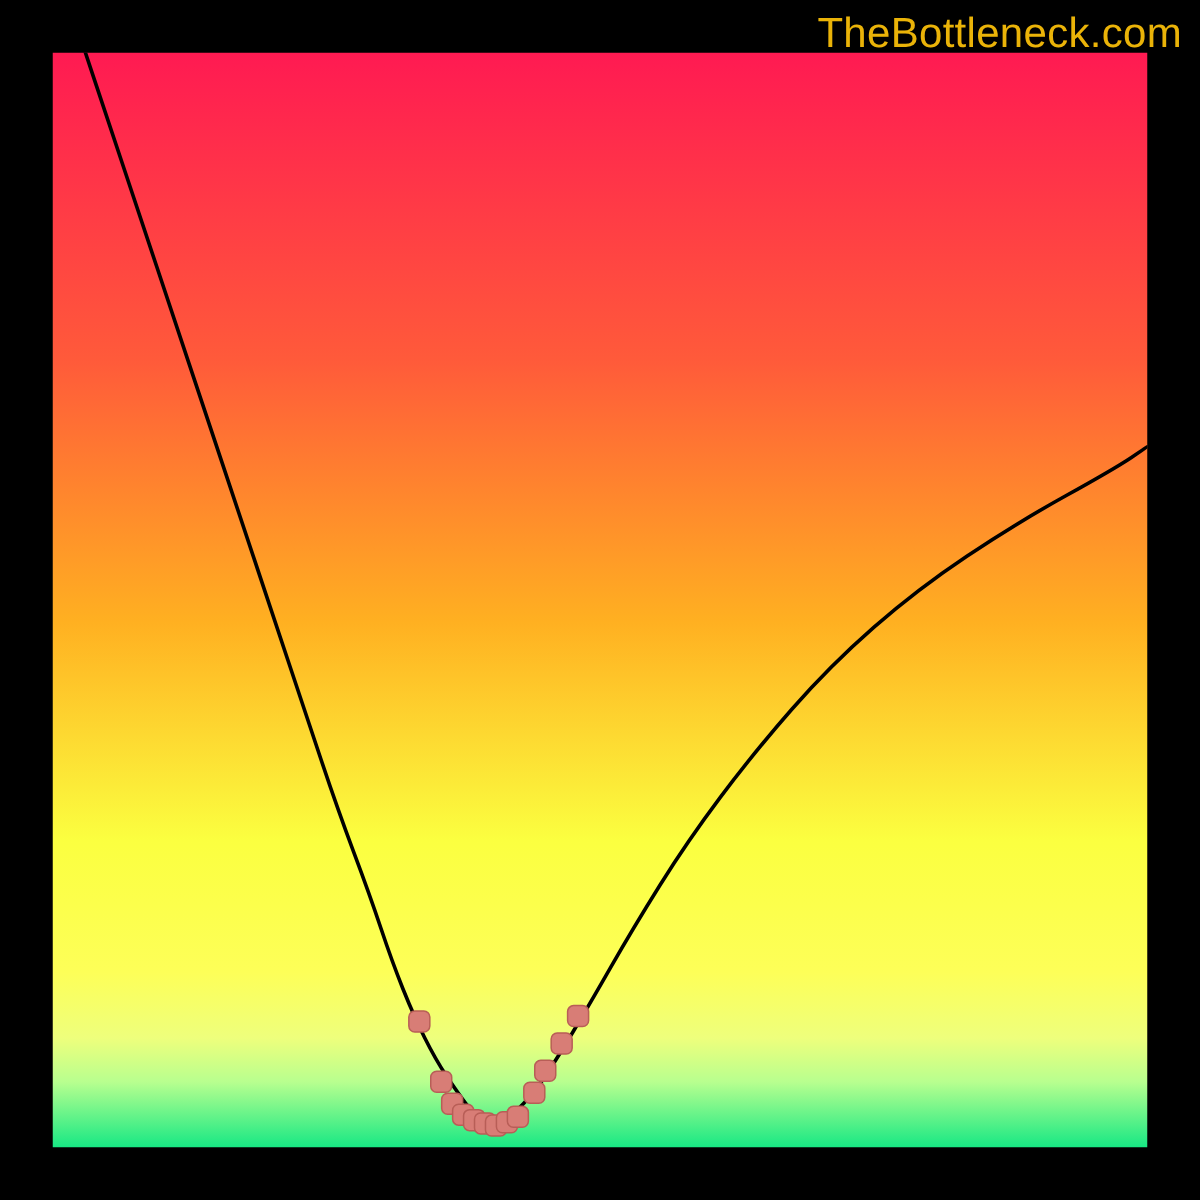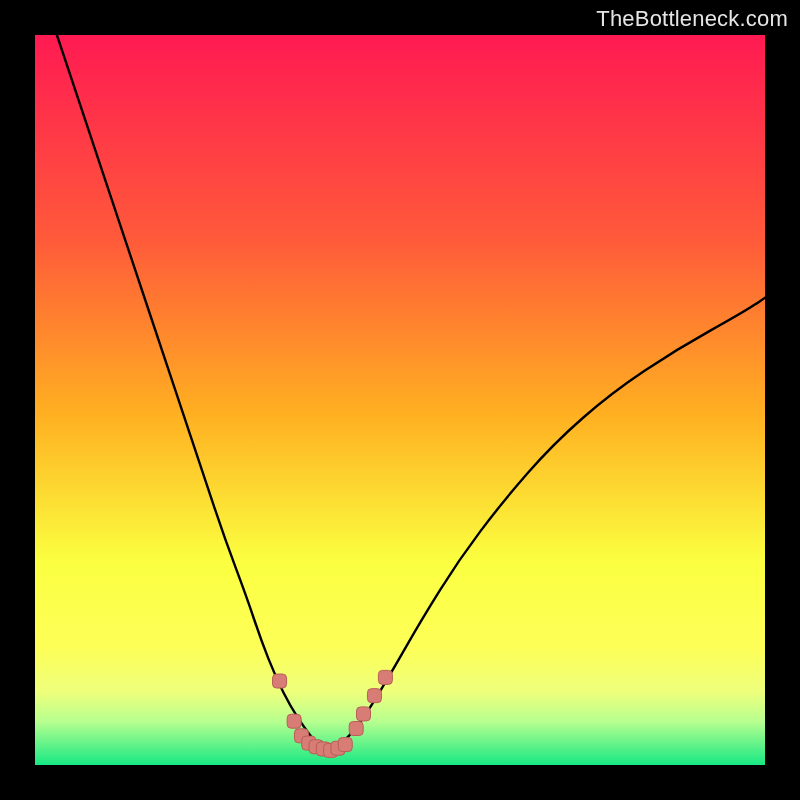--- a/index.html
+++ b/index.html
@@ -7,23 +7,23 @@
   .frame {
     position: absolute;
     top: 0; left: 0;
     width: 800px; height: 800px;
     background: #000;
   }
   .watermark {
     position: absolute;
     top: 6px;
     right: 12px;
-    color: #e5e5e5;
+    color: #eab308;
     font-family: Arial, Helvetica, sans-serif;
-    font-size: 22px;
+    font-size: 28px;
     font-weight: 500;
     letter-spacing: 0.2px;
   }
   .plot {
     position: absolute;
     left: 35px;
     top: 35px;
     width: 730px;
     height: 730px;
   }

